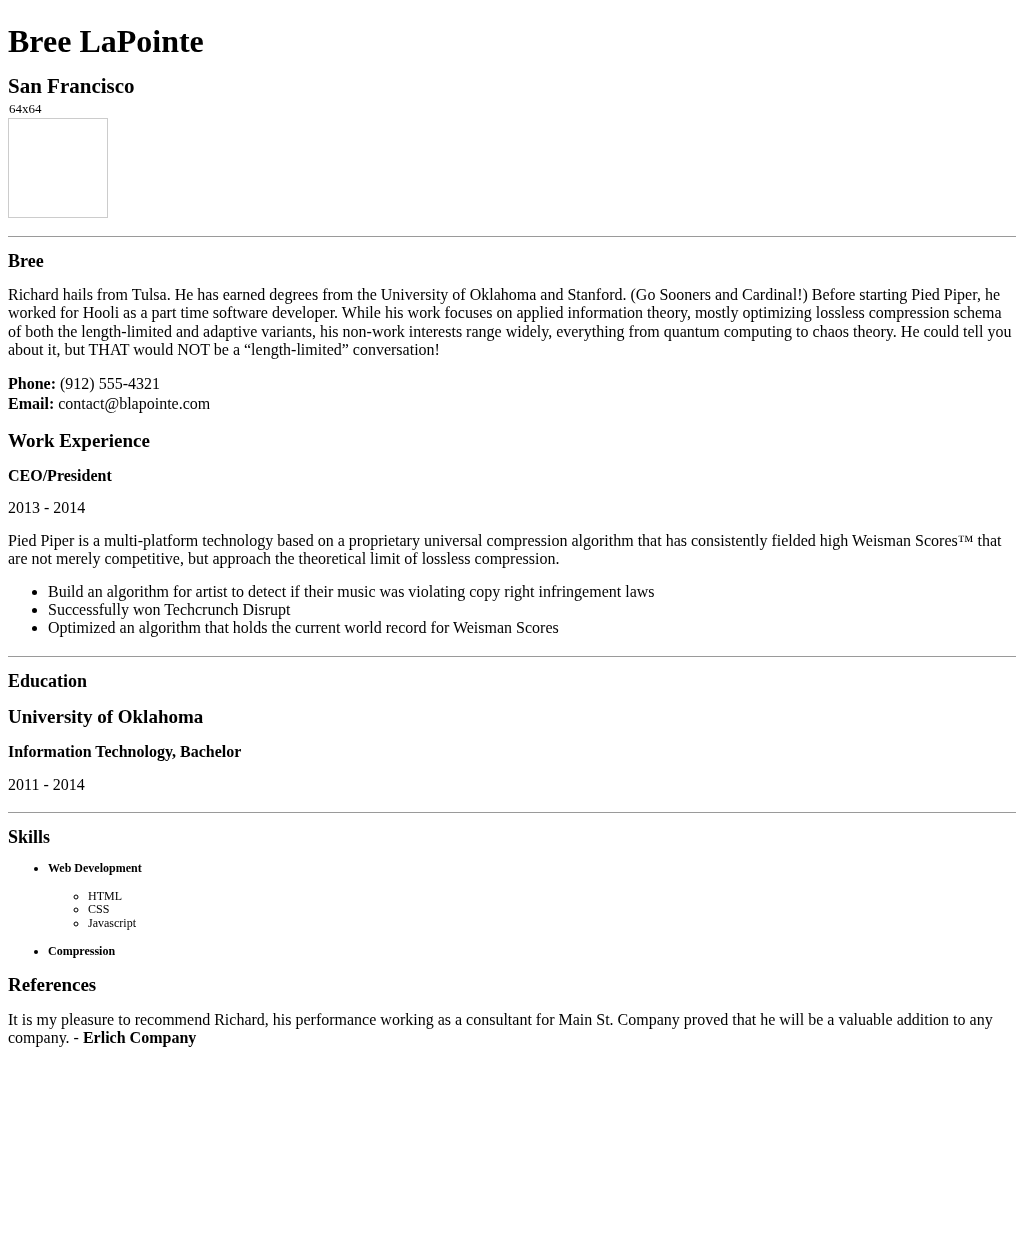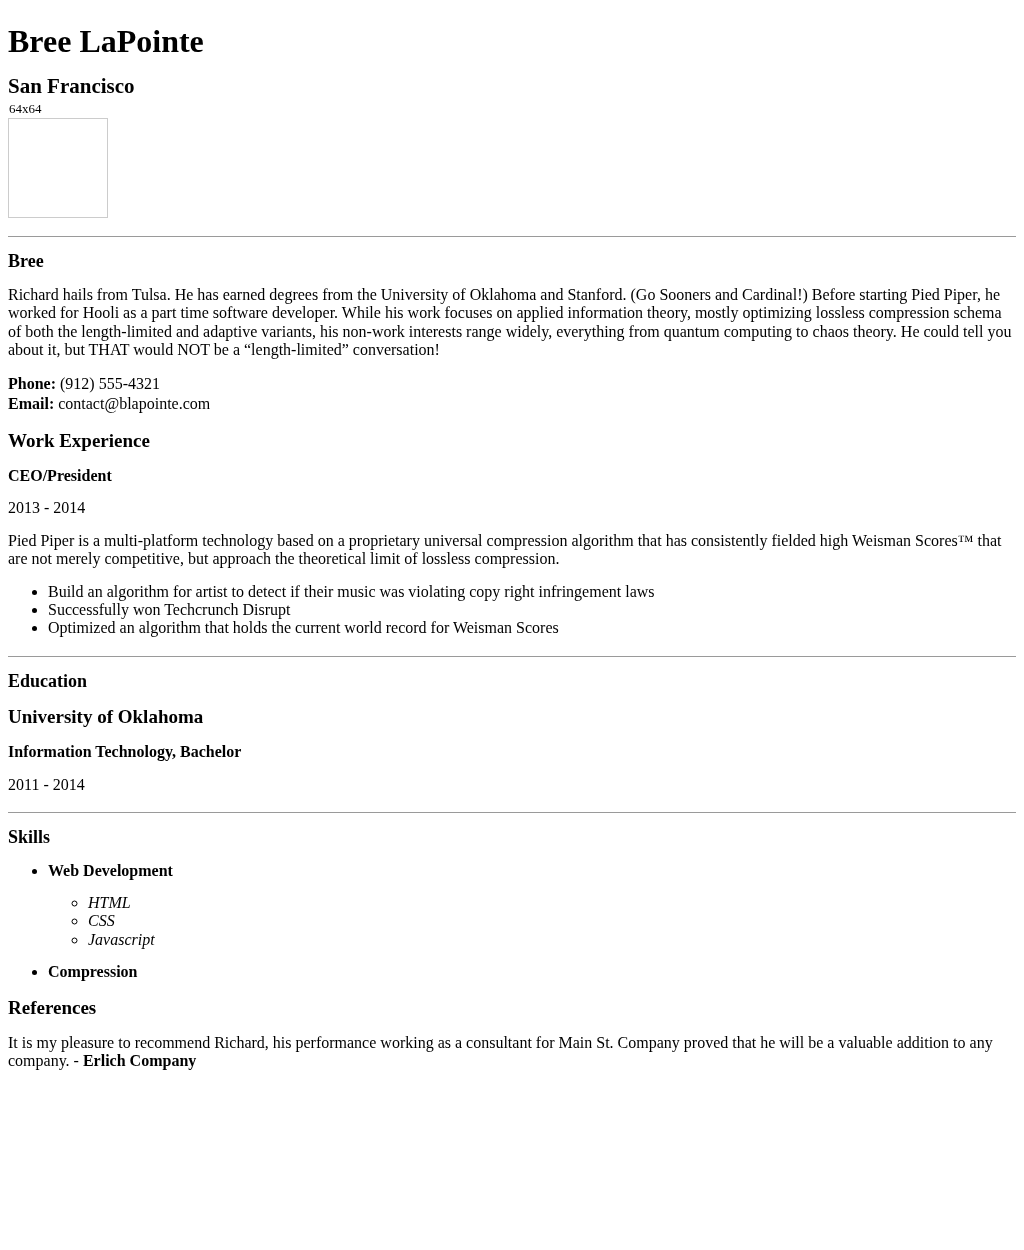--- a/index.html
+++ b/index.html
@@ -91,29 +91,28 @@
     margin: 0;
     font-size: 16px;
   }
   ul.skills {
     margin: 14px 0 14px 0;
     padding-left: 40px;
     list-style-type: disc;
   }
   ul.skills > li {
     font-weight: bold;
-    font-size: 16px;
+    font-size: 12px;
     margin: 0 0 0 0;
   }
   ul.skills ul {
     list-style-type: circle;
     padding-left: 40px;
     margin: 14px 0 14px 0;
     font-weight: normal;
-    font-style: italic;
   }
   ul.skills ul > li {
     font-weight: normal;
   }
   .ref-text b {
     font-weight: bold;
   }
 </style>
 </head>
 <body>

